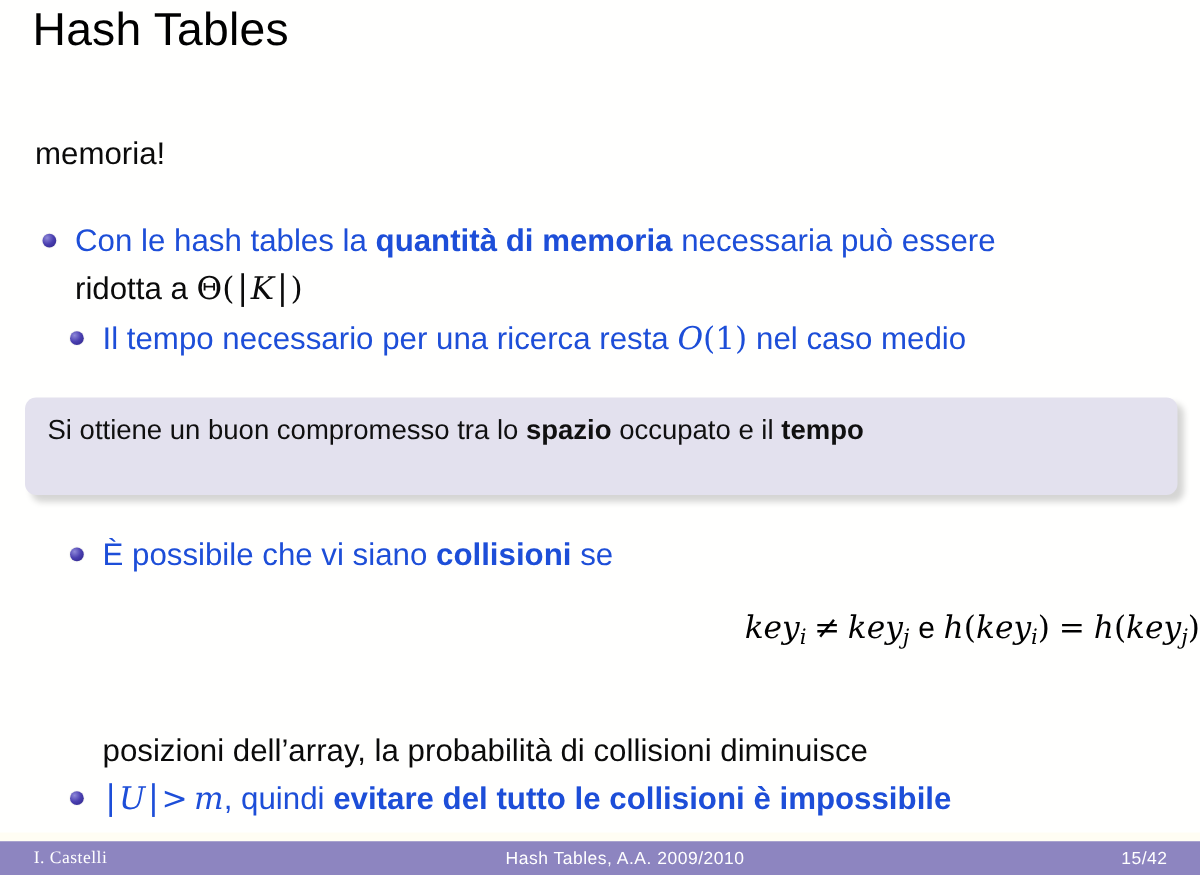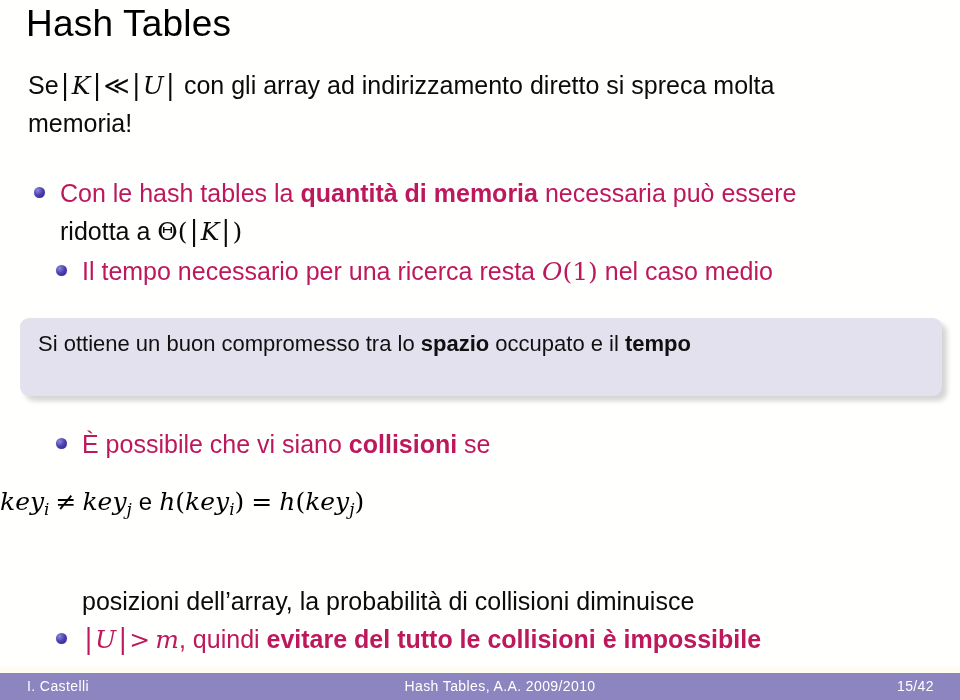--- a/index.html
+++ b/index.html
@@ -84,21 +84,21 @@
     height: 11px;
     border-radius: 50%;
     background: radial-gradient(circle at 33% 30%, #8e88d8 0%, #4a3fb0 48%, #2b2286 100%);
     box-shadow: 0 0 1px rgba(0,0,0,0.25);
   }
   .btext {
     display: block;
     margin-left: 26px;
     font-size: 25px;
     line-height: 38px;
-    color: #be185d;
+    color: #1d4ed8;
   }
 
   
   .block {
     position: absolute;
     left: 20px;
     top: 318px;
     width: 922px;
     height: 78px;
     background: #e3e1ee;
@@ -109,21 +109,21 @@
     padding: 8px 18px 0 18px;
     font-size: 22px;
     line-height: 35px;
     color: #101010;
   }
 
   
   .display-math {
     position: absolute;
     width: 960px;
-    text-align: left;
+    text-align: right;
     white-space: nowrap;
   }
 
   
   .footline {
     position: absolute;
     left: 0;
     top: 673px;
     width: 960px;
     height: 27px;
@@ -131,42 +131,38 @@
   }
   .foot-cell {
     position: absolute;
     top: 4px;
     font-size: 14px;
     line-height: 19px;
     color: #ffffff;
     letter-spacing: 0.4px;
     white-space: nowrap;
   }
-  .foot-author { left: 27px; }
+  .foot-author { left: 27px; font-family: Liberation Serif, serif; }
   .foot-title  { left: 0; width: 960px; text-align: center; padding-left: 40px; }
   .foot-page   { right: 26px; }
   
   .foot-tint {
     position: absolute;
     left: 0; top: 666px;
     width: 960px; height: 7px;
     background: #fffdf3;
   }
 </style>
 </head>
 <body>
 
 <div class="slide">
 
   <div class="slide-title">Hash Tables</div>
 
-  <div class="row" style="left:28px; top:66px;">
-    <span>Se</span><span class="bar">|</span><span class="m">K</span><span class="bar">|</span><span class="mu">≪</span><span class="bar">|</span><span class="m">U</span><span class="bar">|</span>
-    <span>con gli array ad indirizzamento diretto si spreca molta</span>
-  </div>
   <div class="row" style="left:28px; top:104px;">memoria!</div>
 
   <div class="bullet-item" style="left:34px; top:174px; width:900px;">
     <span class="ball"></span>
     <span class="btext">
       <span>Con le hash tables la </span><b>quantità di memoria</b><span> necessaria può essere</span>
     </span>
   </div>
   <div class="row" style="left:60px; top:212px;">
     <span>ridotta a </span><span class="mu">Θ(</span><span class="bar">|</span><span class="m">K</span><span class="bar">|</span><span class="mu">)</span>

